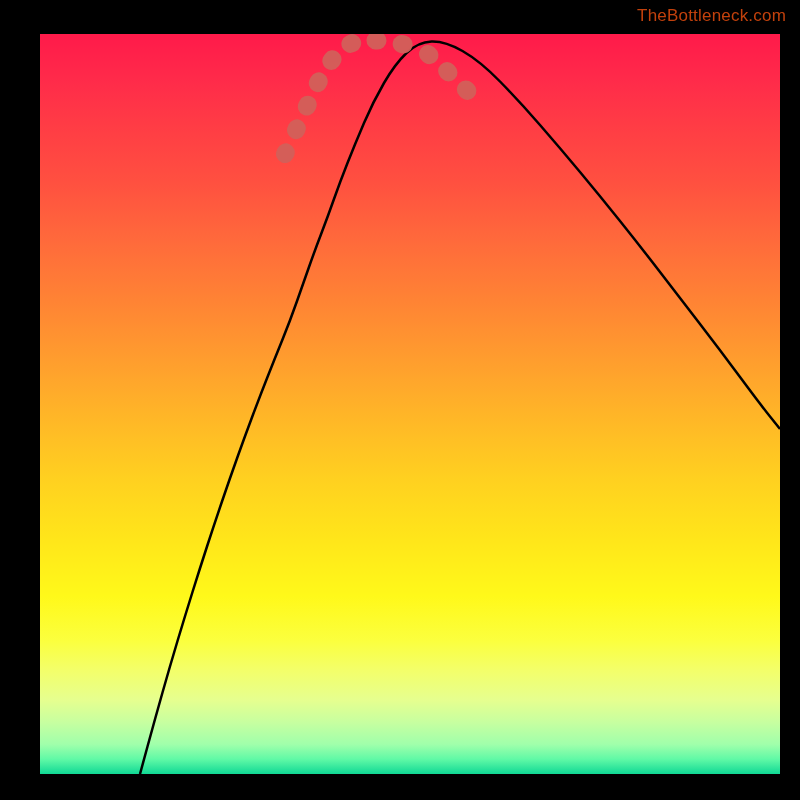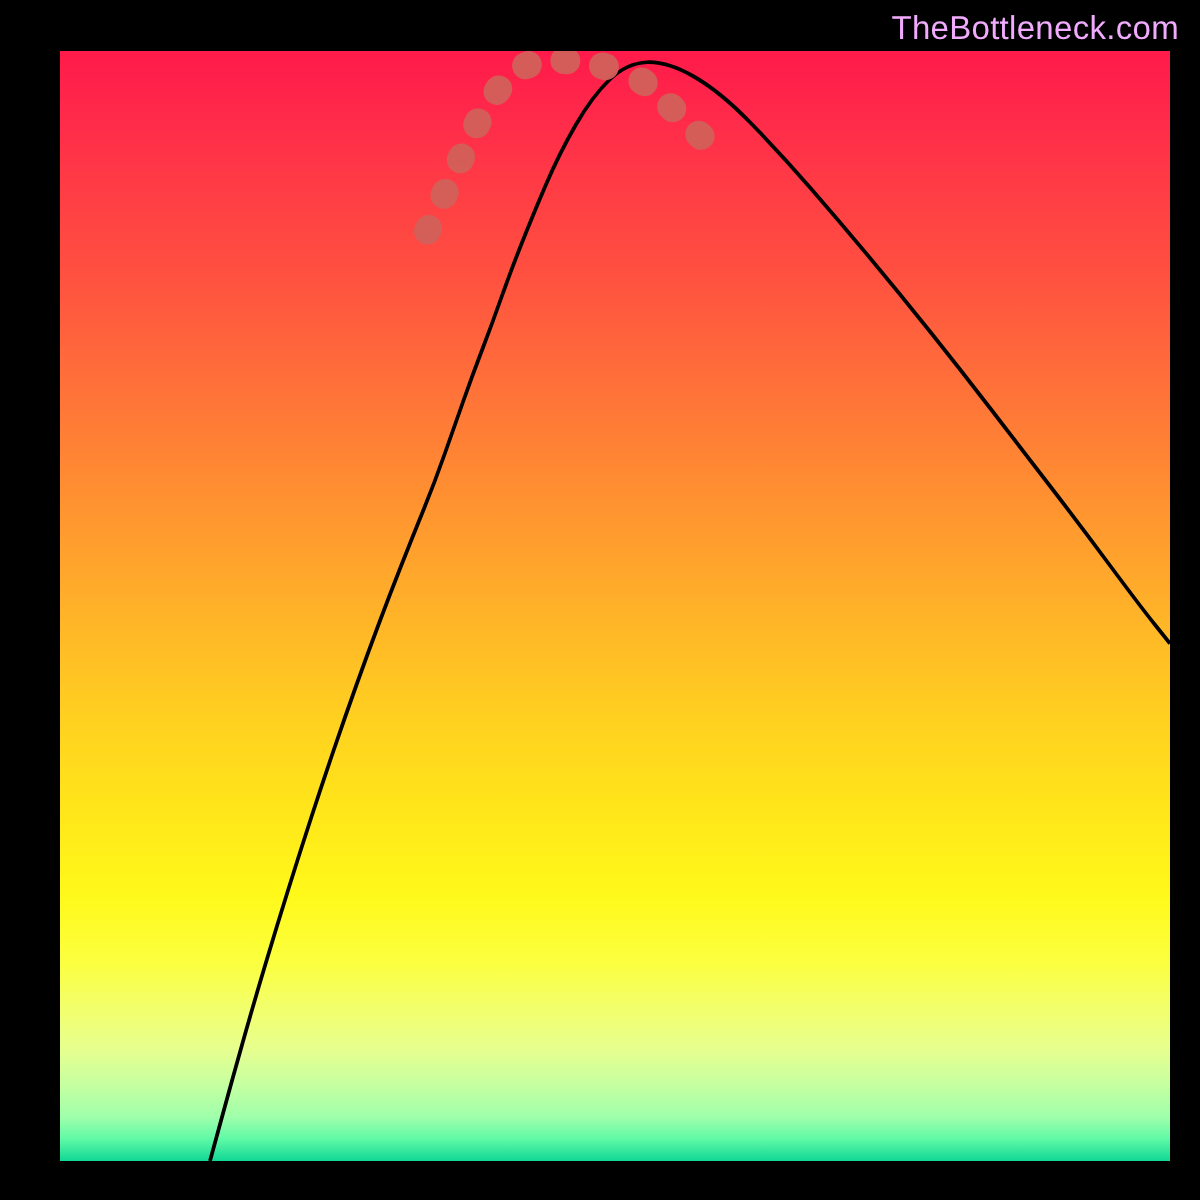--- a/index.html
+++ b/index.html
@@ -14,22 +14,22 @@
   .stage {
     position: relative;
     width: 800px;
     height: 800px;
     background: #000;
   }
   .watermark {
     position: absolute;
     top: 6px;
     right: 14px;
-    color: #f0abfc;
-    font-size: 22px;
+    color: #c2410c;
+    font-size: 17px;
     font-weight: 500;
     letter-spacing: 0.2px;
     z-index: 10;
     user-select: none;
   }
   .plot {
     position: absolute;
     left: 40px;
     top: 34px;
     width: 740px;

